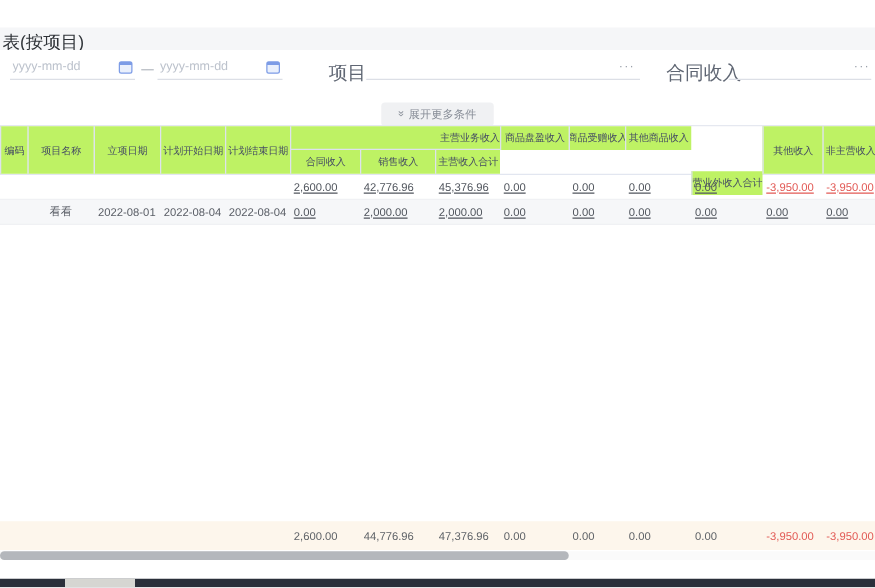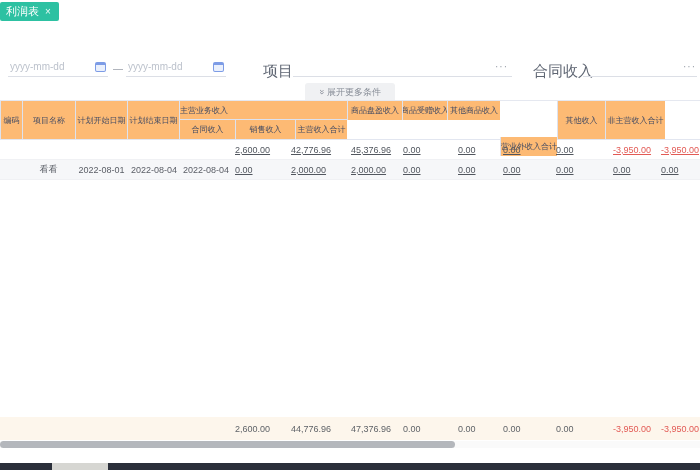--- a/index.html
+++ b/index.html
@@ -11,40 +11,40 @@
   .tab{position:absolute;left:0;top:2px;height:19px;background:#2dc1a2;color:#fff;
        font-size:11px;display:flex;align-items:center;padding:0 8px 0 6px;border-radius:2px;}
   .tab .close{margin-left:6px;font-size:10px;opacity:.9;cursor:pointer;}
 
   
   .titlebar{position:absolute;left:0;top:22px;width:700px;height:24px;background:#f5f6f8;
             border-bottom:1px solid #ececee;display:flex;align-items:center;}
   .page-title{font-size:14px;color:#2f3338;margin-left:2px;white-space:nowrap;}
 
   
-  .filters{position:absolute;left:0;top:53px;width:700px;height:33px;background:#fff;font-size:11px;}
+  .filters{position:absolute;left:0;top:40px;width:700px;height:33px;background:#fff;font-size:11px;}
   .u-input{position:absolute;border:none;border-bottom:1px solid #dcdfe6;background:transparent;
            font-size:10px;color:#5a5e66;outline:none;height:20px;box-sizing:border-box;}
   .u-input::placeholder{color:#bcc2cc;}
   .cal-icon{position:absolute;width:11px;height:10px;border:1px solid #7d9ce6;border-top:3px solid #7d9ce6;
             border-radius:2px;box-sizing:border-box;background:#eaf0fc;cursor:pointer;}
   .dash{position:absolute;color:#9aa0aa;font-size:10px;top:10px;}
   .f-label{position:absolute;top:9px;font-size:15px;color:#5f6673;white-space:nowrap;}
   .ellipsis{position:absolute;top:8px;color:#9aa0aa;font-size:10px;letter-spacing:1px;cursor:pointer;}
 
   
   .expand-row{position:absolute;left:0;top:81px;width:700px;height:17px;text-align:center;}
   .expand-pill{display:inline-block;background:#f0f1f3;color:#868c96;font-size:9px;
                padding:3px 14px;border-radius:3px;cursor:pointer;white-space:nowrap;}
   .expand-pill .chev{display:inline-block;transform:rotate(90deg);font-size:9px;margin-right:3px;}
 
   
   .tablewrap{position:absolute;left:0;top:100px;width:700px;}
   .thead{display:flex;width:718px;border-top:1px solid #e5e8f0;border-bottom:1px solid #e2e6f0;}
-  .hcell,.hgroup-label{background:#fdba74;color:#454c63;font-size:8px;text-align:left;
+  .hcell,.hgroup-label{background:#bef264;color:#454c63;font-size:8px;text-align:right;
         box-sizing:border-box;border-left:1px solid #dde2ee;overflow:hidden;white-space:nowrap;}
   .hcell.single{height:38px;display:flex;align-items:center;justify-content:center;}
   .hgroup{display:flex;flex-direction:column;box-sizing:border-box;}
   .hgroup-label{height:19px;line-height:19px;border-bottom:1px solid #dde2ee;}
   .hsub-row{display:flex;height:19px;}
   .hsub-row .hcell{height:19px;display:flex;align-items:center;justify-content:center;}
 
   .trow{display:flex;width:718px;height:19px;border-bottom:1px solid #f0f1f4;}
   .trow.alt{background:#f6f7f9;}
   .tcell{box-sizing:border-box;font-size:9px;display:flex;align-items:center;overflow:hidden;white-space:nowrap;}
@@ -65,27 +65,24 @@
 
   
   .bottom-strip{position:absolute;left:0;top:463px;width:700px;height:7px;background:#2a2f3a;}
   .bottom-strip .seg{position:absolute;left:52px;top:0;width:56px;height:7px;background:#d6d6d2;}
 </style>
 </head>
 <body>
 
 <div class="stage">
 
-  <div class="tabbar">
-    <div class="tab">
-      <span>利润表</span>
-      <span class="close">×</span>
-    </div>
-  </div>
-
+
+  <div class="titlebar">
+    <span class="page-title">表(按项目)</span>
+  </div>
 
   <div class="filters">
     <input class="u-input" style="left: 8px; top: 4px; width: 100px; padding-right: 16px;" placeholder="yyyy-mm-dd">
     <span class="cal-icon" style="left:95px;top:9px;"></span>
     <span class="dash" style="left:113px;">—</span>
     <input class="u-input" style="left: 126px; top: 4px; width: 100px; padding-right: 16px;" placeholder="yyyy-mm-dd">
     <span class="cal-icon" style="left:213px;top:9px;"></span>
 
     <span class="f-label" style="left:263px;">项目</span>
     <input class="u-input" style="left: 293px; top: 4px; width: 219px; padding-right: 18px;">
@@ -99,20 +96,21 @@
   <div class="expand-row">
     <span class="expand-pill">
       <span class="chev">»</span><span>展开更多条件</span>
     </span>
   </div>
 
   <div class="tablewrap">
     <div class="thead" id="thead">
         <div class="hcell single" style="width: 22px;">编码</div>
         <div class="hcell single" style="width: 53px;">项目名称</div>
+        <div class="hcell single" style="width: 53px;">立项日期</div>
         <div class="hcell single" style="width: 52px;">计划开始日期</div>
         <div class="hcell single" style="width: 52px;">计划结束日期</div>
         <div class="hgroup" style="width: 168px;">
           <div class="hgroup-label">主营业务收入</div>
           <div class="hsub-row">
             <div class="hcell" style="width: 56px;">合同收入</div>
             <div class="hcell" style="width: 60px;">销售收入</div>
             <div class="hcell" style="width: 52px;">主营收入合计</div>
           </div>
         </div>

